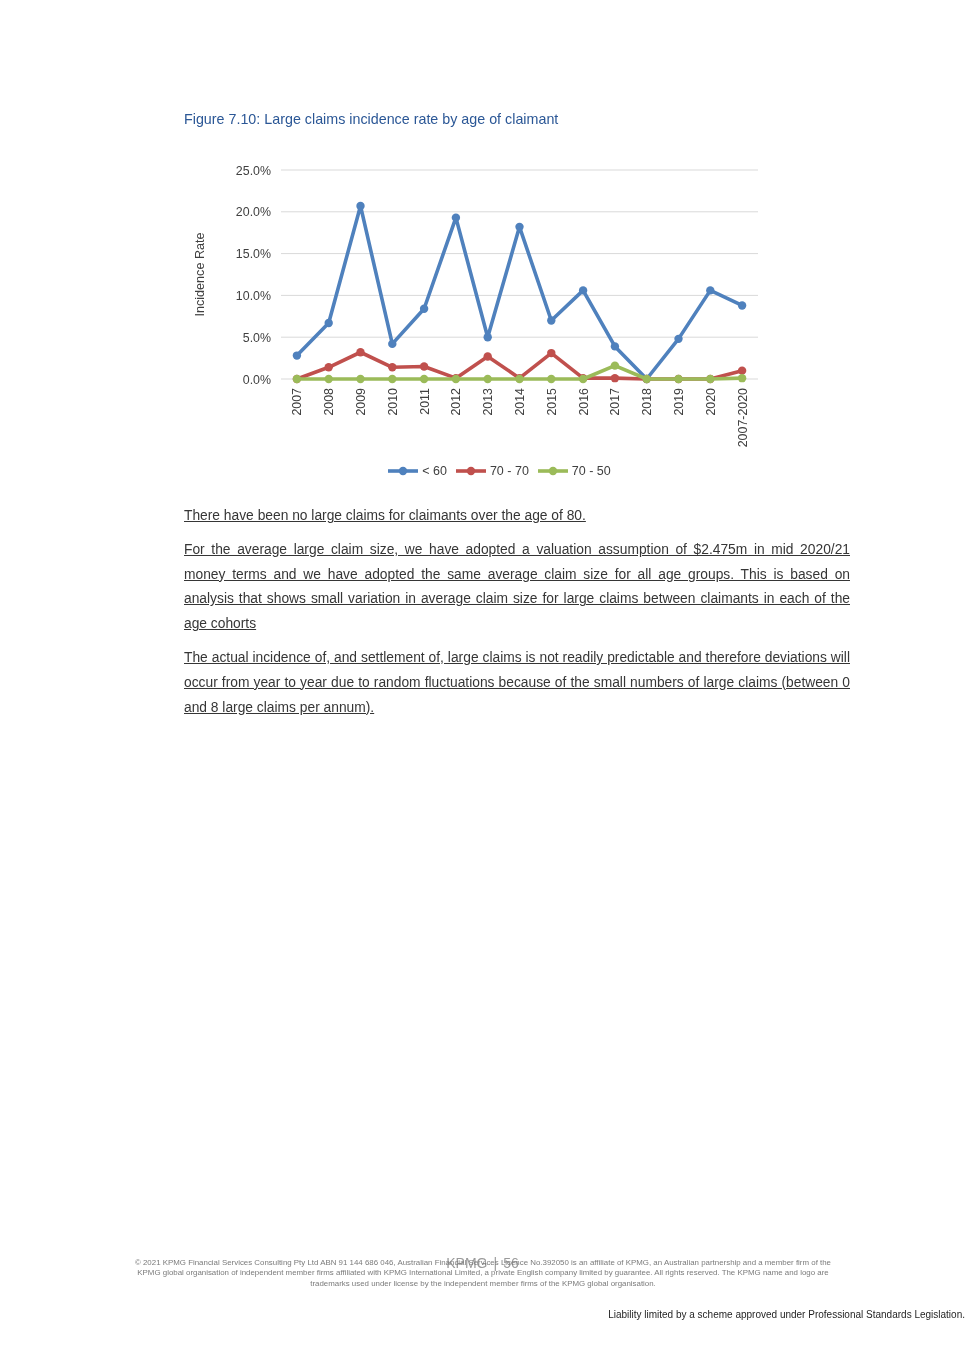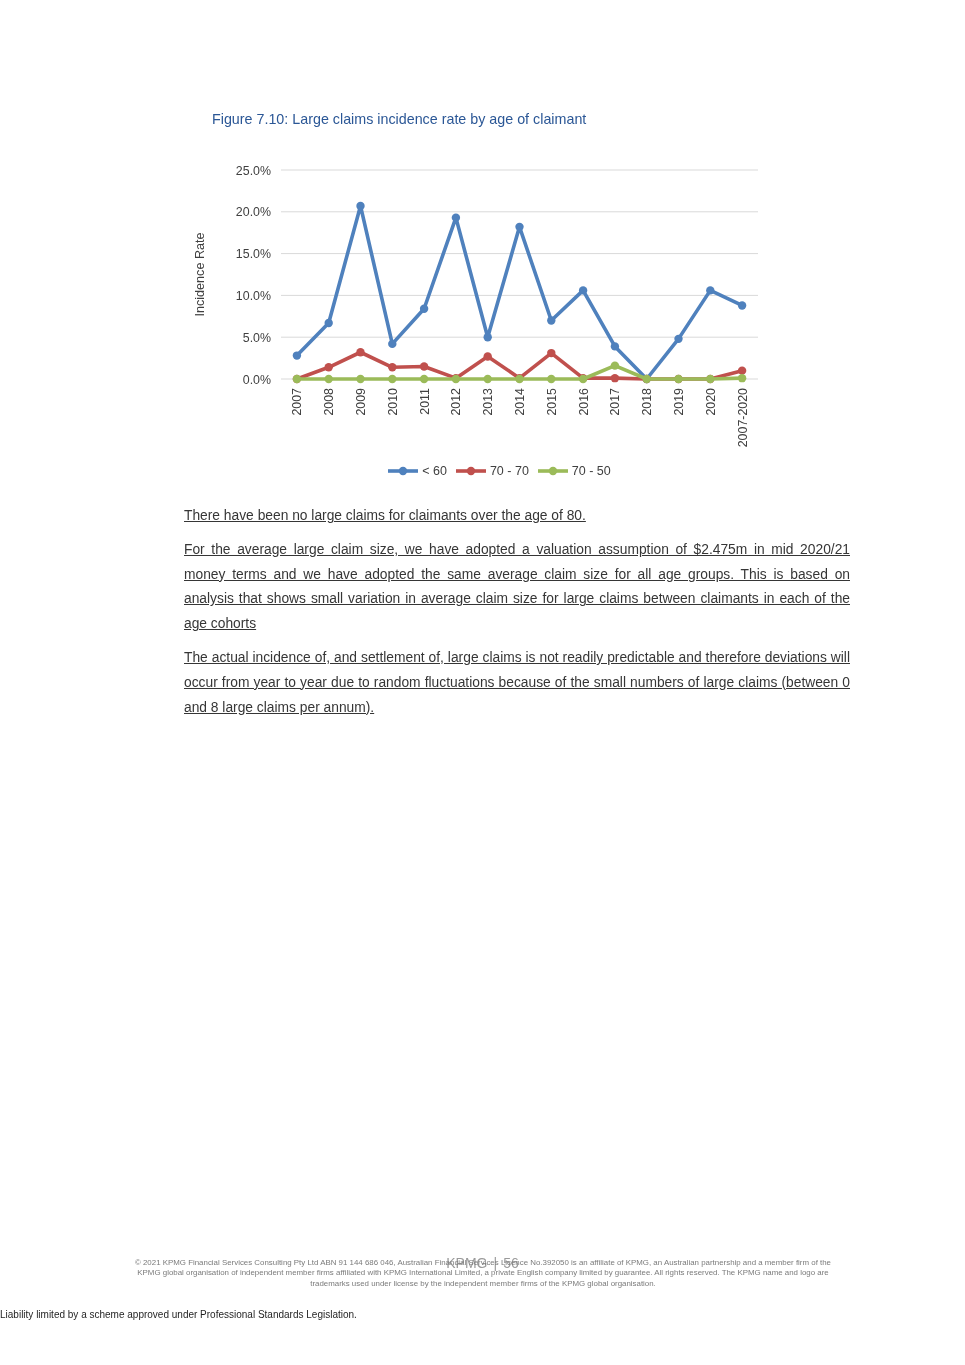--- a/index.html
+++ b/index.html
@@ -10,21 +10,20 @@
     font-family: "Liberation Sans", sans-serif;
     color: #363636;
     overflow: hidden;
   }
   .figure-title {
     position: absolute;
     left: 184px; top: 111px;
     font-size: 14.3px;
     color: #2B5796;
     white-space: nowrap;
-    margin-left: 28px;
   }
   .chart-wrap {
     position: absolute;
     left: 184px; top: 148px;
     width: 630px;
   }
   .chart-wrap svg { display: block; }
   svg text.tick {
     font-size: 12.4px;
     fill: #404040;
@@ -71,21 +70,21 @@
     position: absolute;
     top: 1258px; left: 128px; width: 710px;
     text-align: center;
     font-size: 7.9px;
     line-height: 10.4px;
     color: #7B7B7B;
   }
   .footer-liability {
     position: absolute;
     top: 1309px; left: 0; width: 100%;
-    text-align: left;
+    text-align: right;
     font-size: 10px;
     color: #1F1F1F;
   }
 </style>
 </head>
 <body>
 
 <div class="figure-title">Figure 7.10: Large claims incidence rate by age of claimant</div>
 
 <div class="chart-wrap">

